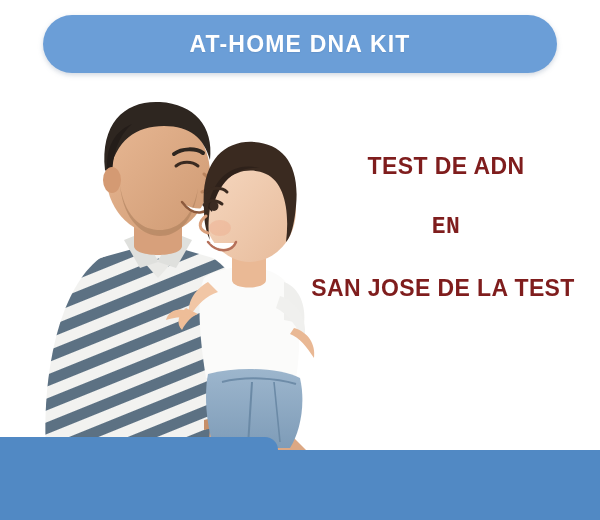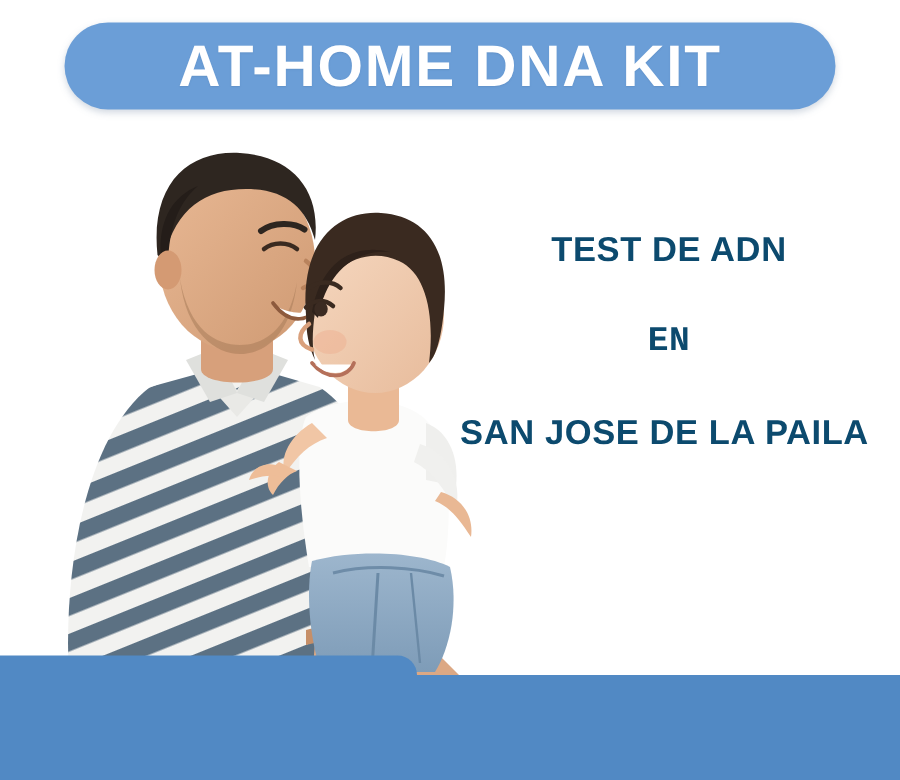--- a/index.html
+++ b/index.html
@@ -14,40 +14,40 @@
   
   .banner{
     position:absolute;left:43px;top:15px;width:514px;height:58px;
     background:#6b9ed7;
     border-radius:29px;
     display:flex;align-items:center;justify-content:center;
     box-shadow:0 2px 5px rgba(120,140,165,.35);
   }
   .banner-text{
     color:#ffffff;
-    font-size:39px;
+    font-size:23px;
     font-weight:bold;
     letter-spacing:1.2px;
     line-height:1;
     white-space:nowrap;
     text-shadow:0 1px 1px rgba(70,110,160,.25);
   }
 
   
   .photo{
     position:absolute;left:8px;top:82px;width:320px;height:370px;
     overflow:hidden;
   }
   .photo svg{display:block;width:100%;height:100%;}
 
   
   .headline{
     position:absolute;left:300px;top:155px;width:292px;
     text-align:center;
-    color:#0c4a6e;
+    color:#7f1d1d;
   }
   .headline .ln{
     font-weight:bold;
     font-size:23px;
     letter-spacing:.4px;
     line-height:1;
     white-space:nowrap;
   }
   .headline .ln1{margin:0 0 0 0;}
   .headline .ln2{margin:38px 0 0 0;font-family:Liberation Mono, monospace;}
@@ -170,21 +170,21 @@
         <path d="M176 228 C168 226 160 230 158 238 C164 236 172 234 180 236 Z" fill="#eebd98"></path>
 
         <rect x="0" y="0" width="320" height="370" fill="none"></rect>
       </g>
     </svg>
   </div>
 
   <div class="headline">
     <div class="ln ln1">TEST DE ADN</div>
     <div class="ln ln2">EN</div>
-    <div class="ln ln3">SAN JOSE DE LA PAILA</div>
+    <div class="ln ln3">SAN JOSE DE LA TEST</div>
   </div>
 
   <div class="footer-left"></div>
   <div class="footer-main"></div>
 
   <div class="footer-content">
 
     
 
     

